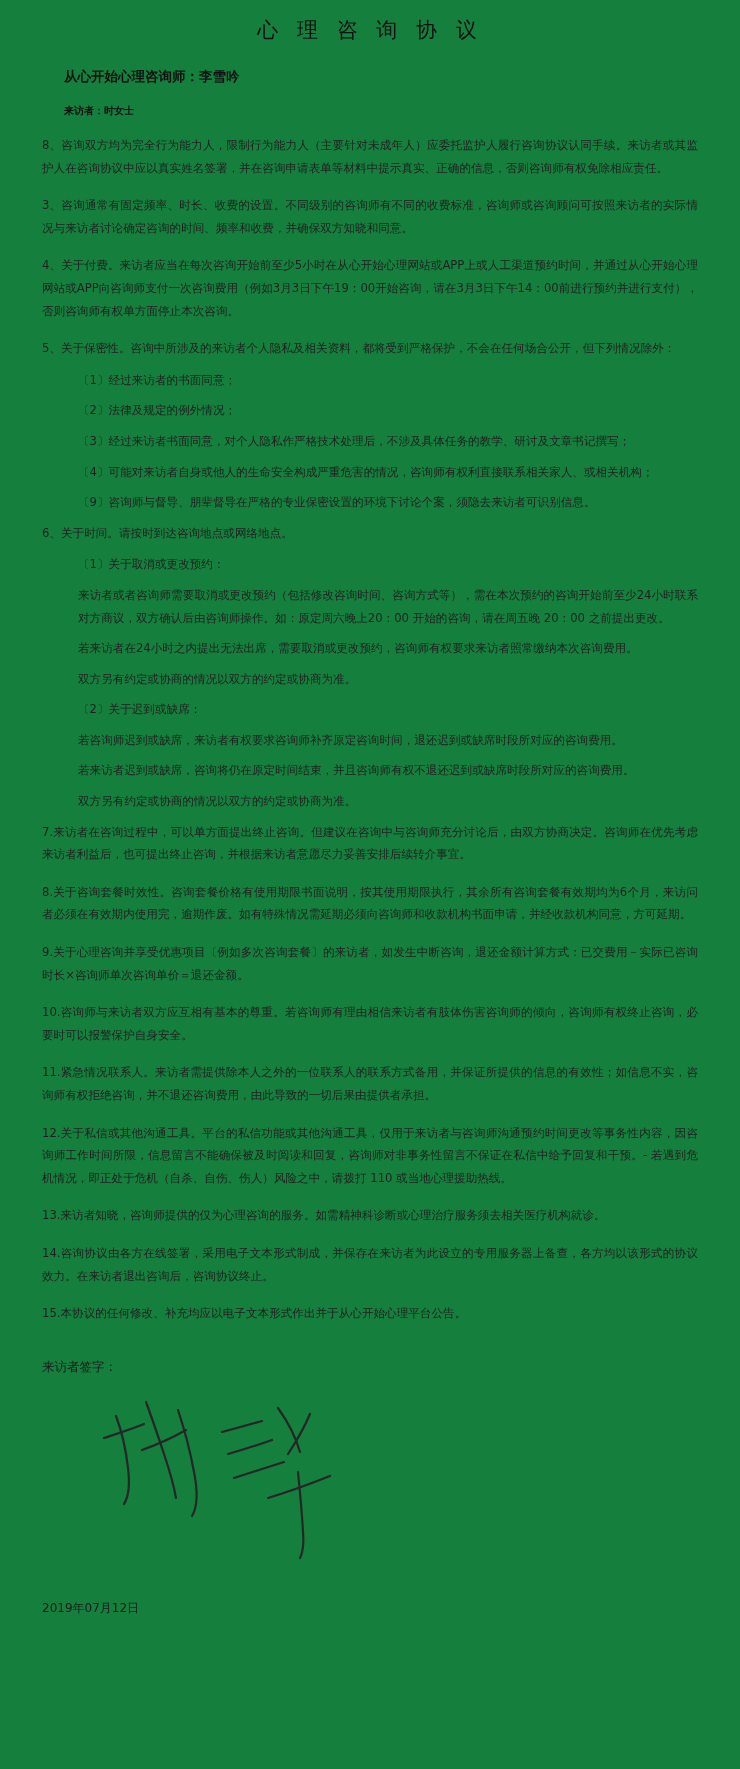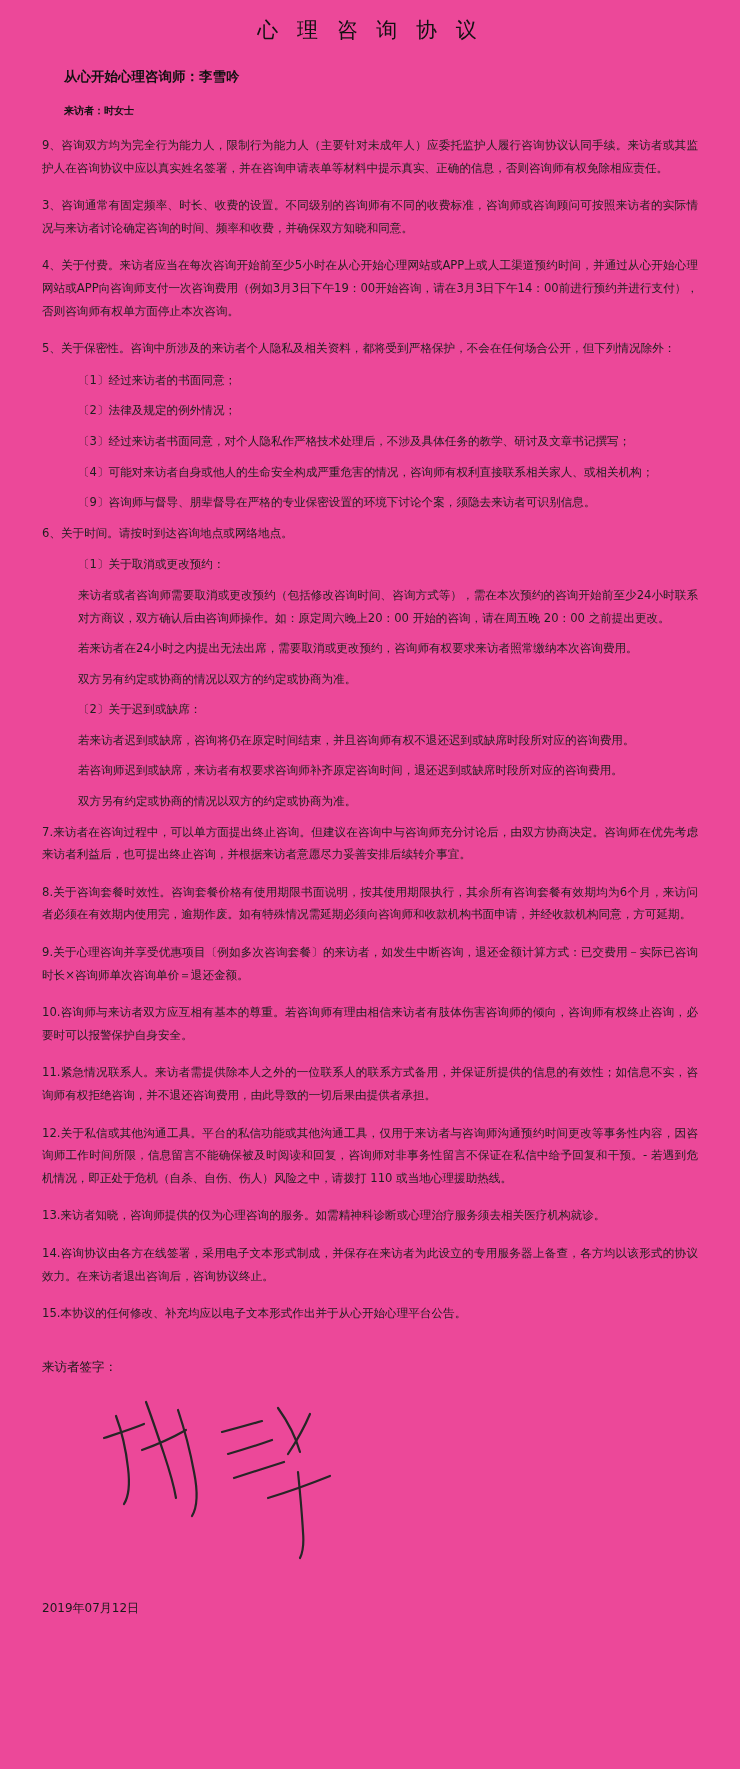--- a/index.html
+++ b/index.html
@@ -8,21 +8,21 @@
     background: #efefef;
   }
   body {
     width: 740px;
     font-family: "DejaVu Sans", "Liberation Sans", sans-serif;
     color: #1a1a1a;
   }
   .page {
     width: 740px;
     min-height: 1769px;
-    background: #ec4899;
+    background: #15803d;
     box-sizing: border-box;
     padding: 0 42px 40px 42px;
     position: relative;
   }
   .doc-title {
     text-align: center;
     font-size: 21px;
     letter-spacing: 6px;
     font-weight: 500;
     color: #111;
@@ -85,40 +85,40 @@
 <body>
 
 <div class="page">
 
   <div class="doc-title">心 理 咨 询 协 议</div>
 
   <div class="counselor-line">从心开始心理咨询师：李雪吟</div>
   <div class="client-line">来访者：时女士</div>
 
   <div class="clauses">
-    <p class="clause">9、咨询双方均为完全行为能力人，限制行为能力人（主要针对未成年人）应委托监护人履行咨询协议认同手续。来访者或其监护人在咨询协议中应以真实姓名签署，并在咨询申请表单等材料中提示真实、正确的信息，否则咨询师有权免除相应责任。</p>
+    <p class="clause">8、咨询双方均为完全行为能力人，限制行为能力人（主要针对未成年人）应委托监护人履行咨询协议认同手续。来访者或其监护人在咨询协议中应以真实姓名签署，并在咨询申请表单等材料中提示真实、正确的信息，否则咨询师有权免除相应责任。</p>
     <p class="clause">3、咨询通常有固定频率、时长、收费的设置。不同级别的咨询师有不同的收费标准，咨询师或咨询顾问可按照来访者的实际情况与来访者讨论确定咨询的时间、频率和收费，并确保双方知晓和同意。</p>
     <p class="clause">4、关于付费。来访者应当在每次咨询开始前至少5小时在从心开始心理网站或APP上或人工渠道预约时间，并通过从心开始心理网站或APP向咨询师支付一次咨询费用（例如3月3日下午19：00开始咨询，请在3月3日下午14：00前进行预约并进行支付），否则咨询师有权单方面停止本次咨询。</p>
     <p class="clause tight">5、关于保密性。咨询中所涉及的来访者个人隐私及相关资料，都将受到严格保护，不会在任何场合公开，但下列情况除外：</p>
 
     <p class="clause sub">〔1〕经过来访者的书面同意；</p>
     <p class="clause sub">〔2〕法律及规定的例外情况；</p>
     <p class="clause sub">〔3〕经过来访者书面同意，对个人隐私作严格技术处理后，不涉及具体任务的教学、研讨及文章书记撰写；</p>
     <p class="clause sub">〔4〕可能对来访者自身或他人的生命安全构成严重危害的情况，咨询师有权利直接联系相关家人、或相关机构；</p>
     <p class="clause sub">〔9〕咨询师与督导、朋辈督导在严格的专业保密设置的环境下讨论个案，须隐去来访者可识别信息。</p>
 
     <p class="clause tight">6、关于时间。请按时到达咨询地点或网络地点。</p>
 
     <p class="clause sub">〔1〕关于取消或更改预约：</p>
     <p class="clause sub">来访者或者咨询师需要取消或更改预约（包括修改咨询时间、咨询方式等），需在本次预约的咨询开始前至少24小时联系对方商议，双方确认后由咨询师操作。如：原定周六晚上20：00 开始的咨询，请在周五晚 20：00 之前提出更改。</p>
     <p class="clause sub">若来访者在24小时之内提出无法出席，需要取消或更改预约，咨询师有权要求来访者照常缴纳本次咨询费用。</p>
     <p class="clause sub">双方另有约定或协商的情况以双方的约定或协商为准。</p>
     <p class="clause sub">〔2〕关于迟到或缺席：</p>
+    <p class="clause sub">若咨询师迟到或缺席，来访者有权要求咨询师补齐原定咨询时间，退还迟到或缺席时段所对应的咨询费用。</p>
     <p class="clause sub">若来访者迟到或缺席，咨询将仍在原定时间结束，并且咨询师有权不退还迟到或缺席时段所对应的咨询费用。</p>
-    <p class="clause sub">若咨询师迟到或缺席，来访者有权要求咨询师补齐原定咨询时间，退还迟到或缺席时段所对应的咨询费用。</p>
     <p class="clause sub">双方另有约定或协商的情况以双方的约定或协商为准。</p>
 
     <p class="clause">7.来访者在咨询过程中，可以单方面提出终止咨询。但建议在咨询中与咨询师充分讨论后，由双方协商决定。咨询师在优先考虑来访者利益后，也可提出终止咨询，并根据来访者意愿尽力妥善安排后续转介事宜。</p>
     <p class="clause">8.关于咨询套餐时效性。咨询套餐价格有使用期限书面说明，按其使用期限执行，其余所有咨询套餐有效期均为6个月，来访问者必须在有效期内使用完，逾期作废。如有特殊情况需延期必须向咨询师和收款机构书面申请，并经收款机构同意，方可延期。</p>
     <p class="clause">9.关于心理咨询并享受优惠项目〔例如多次咨询套餐〕的来访者，如发生中断咨询，退还金额计算方式：已交费用－实际已咨询时长×咨询师单次咨询单价＝退还金额。</p>
     <p class="clause">10.咨询师与来访者双方应互相有基本的尊重。若咨询师有理由相信来访者有肢体伤害咨询师的倾向，咨询师有权终止咨询，必要时可以报警保护自身安全。</p>
     <p class="clause">11.紧急情况联系人。来访者需提供除本人之外的一位联系人的联系方式备用，并保证所提供的信息的有效性；如信息不实，咨询师有权拒绝咨询，并不退还咨询费用，由此导致的一切后果由提供者承担。</p>
     <p class="clause">12.关于私信或其他沟通工具。平台的私信功能或其他沟通工具，仅用于来访者与咨询师沟通预约时间更改等事务性内容，因咨询师工作时间所限，信息留言不能确保被及时阅读和回复，咨询师对非事务性留言不保证在私信中给予回复和干预。- 若遇到危机情况，即正处于危机（自杀、自伤、伤人）风险之中，请拨打 110 或当地心理援助热线。</p>
     <p class="clause">13.来访者知晓，咨询师提供的仅为心理咨询的服务。如需精神科诊断或心理治疗服务须去相关医疗机构就诊。</p>
     <p class="clause">14.咨询协议由各方在线签署，采用电子文本形式制成，并保存在来访者为此设立的专用服务器上备查，各方均以该形式的协议效力。在来访者退出咨询后，咨询协议终止。</p>

